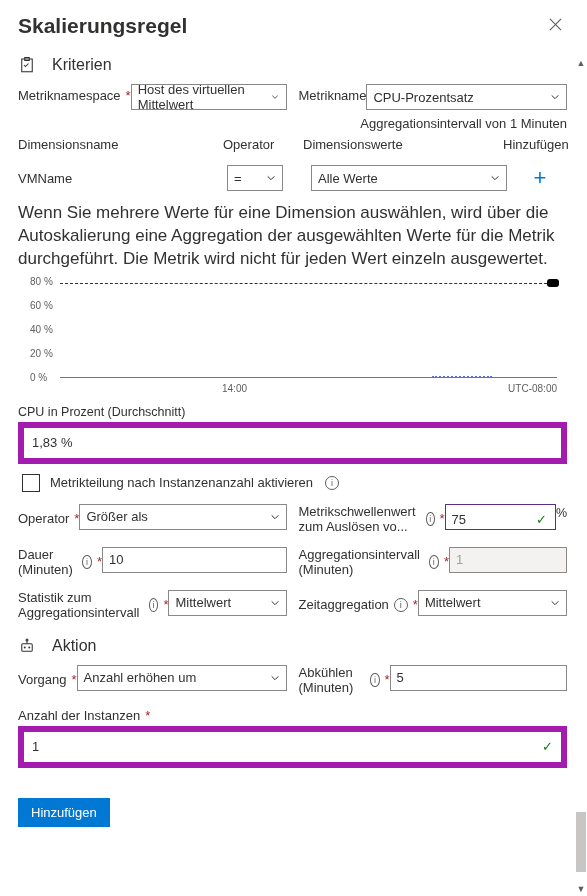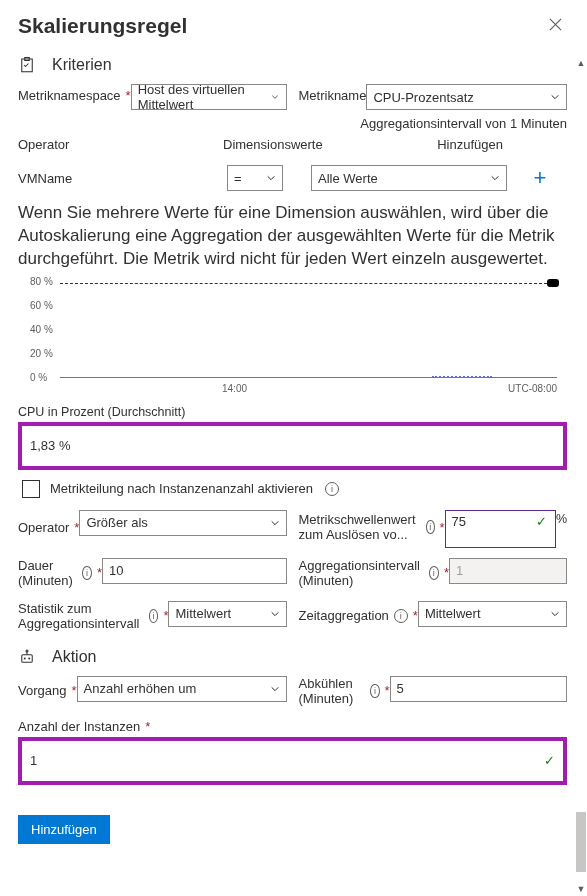--- a/index.html
+++ b/index.html
@@ -188,22 +188,22 @@
     top: 104px;
     font-size: 10px;
     color: #605e5c;
   }
   .sub-text {
     font-size: 12.5px;
     color: #323130;
     margin: 4px 0 3px 0;
   }
   .wide-input {
-    border: 4px solid #a21caf;
-    height: 48px;
+    border: 6px solid #a21caf;
+    height: 42px;
     padding: 4px 8px;
     font-size: 13px;
     width: 100%;
     display: flex;
     align-items: center;
     text-align: right;
   }
   .wide-input.valid { position: relative; }
   .check {
     color: #107c10;
@@ -219,23 +219,23 @@
   .checkbox {
     width: 18px;
     height: 18px;
     border: 1px solid #323130;
     background: #fff;
   }
   .threshold-input {
     border: 1px solid #5c2d91;
     border-top-color: #5c2d91;
     height: 26px;
-    padding: 18px 6px;
-    display: flex;
-    align-items: flex-end;
+    padding: 7px 6px;
+    display: flex;
+    align-items: flex-start;
     justify-content: space-between;
     width: 100%;
     position: relative;
   }
   .unit-right {
     text-align: right;
     font-size: 12.5px;
     color: #323130;
     margin-top: 2px;
   }
@@ -317,20 +317,21 @@
         <svg class="chev" viewBox="0 0 12 12">
             <path d="M2 4 L6 8 L10 4" fill="none" stroke="#323130" stroke-width="1.2"></path>
           </svg>
       </div>
     </div>
   </div>
 
   <div class="agg-label">Aggregationsintervall von 1 Minuten</div>
 
   <div class="table-head">
+    <div>Dimensionsname</div>
     <div>Operator</div>
     <div>Dimensionswerte</div>
     <div style="text-align:right">Hinzufügen</div>
   </div>
 
   <div class="dim-row">
     <div>VMName</div>
     <div class="op-select">
       <span>=</span>
       <svg class="chev" viewBox="0 0 12 12">

